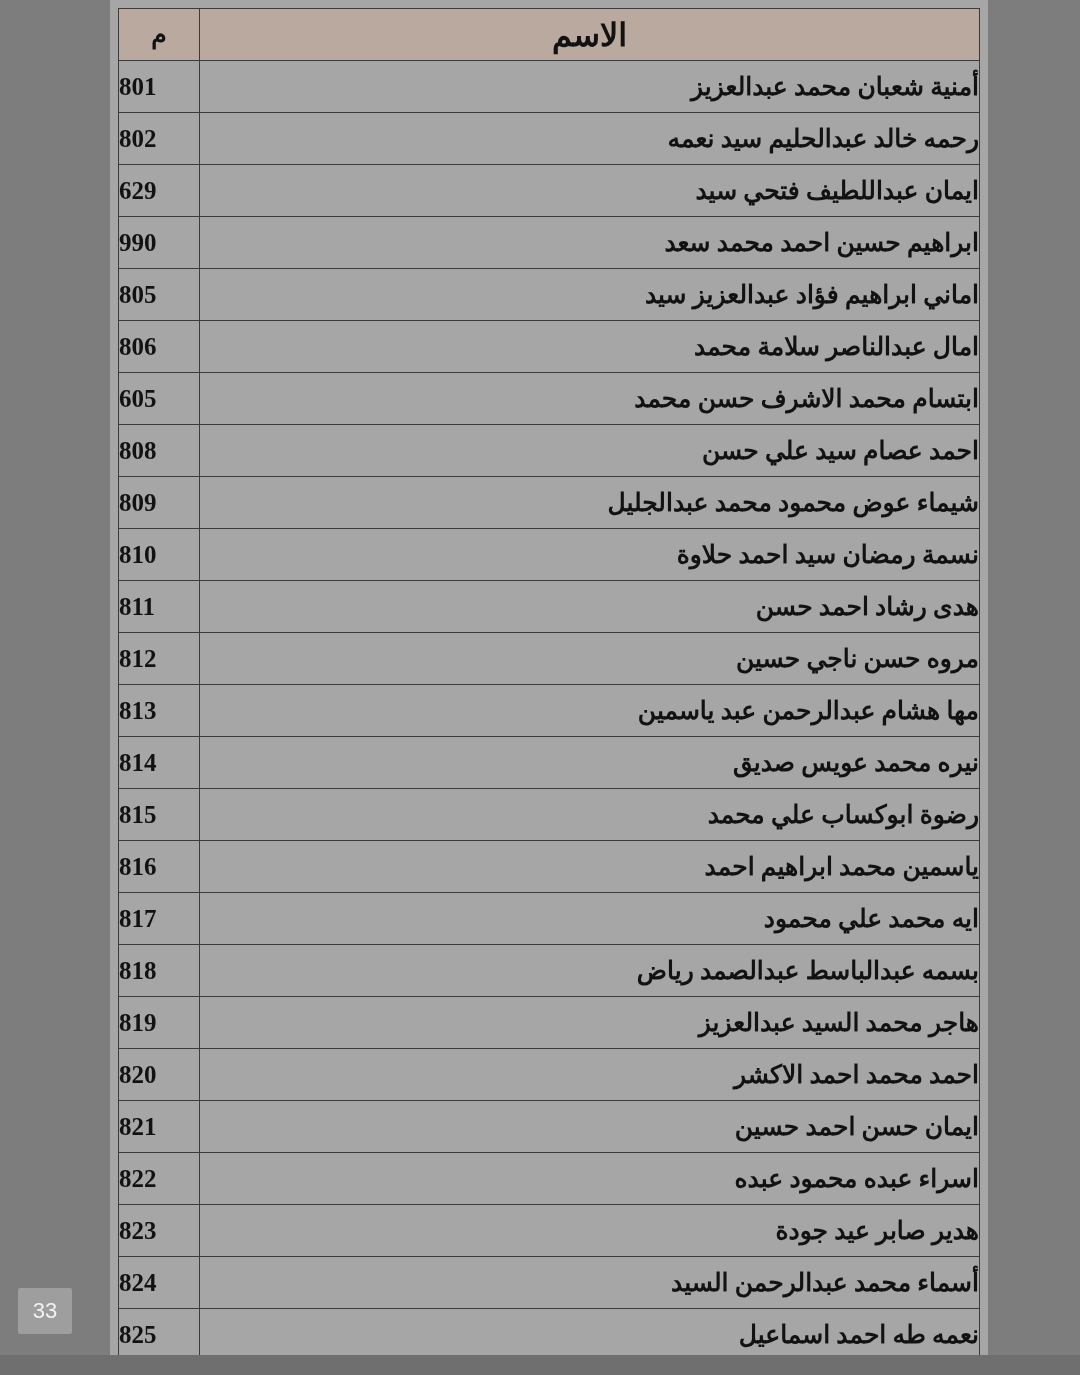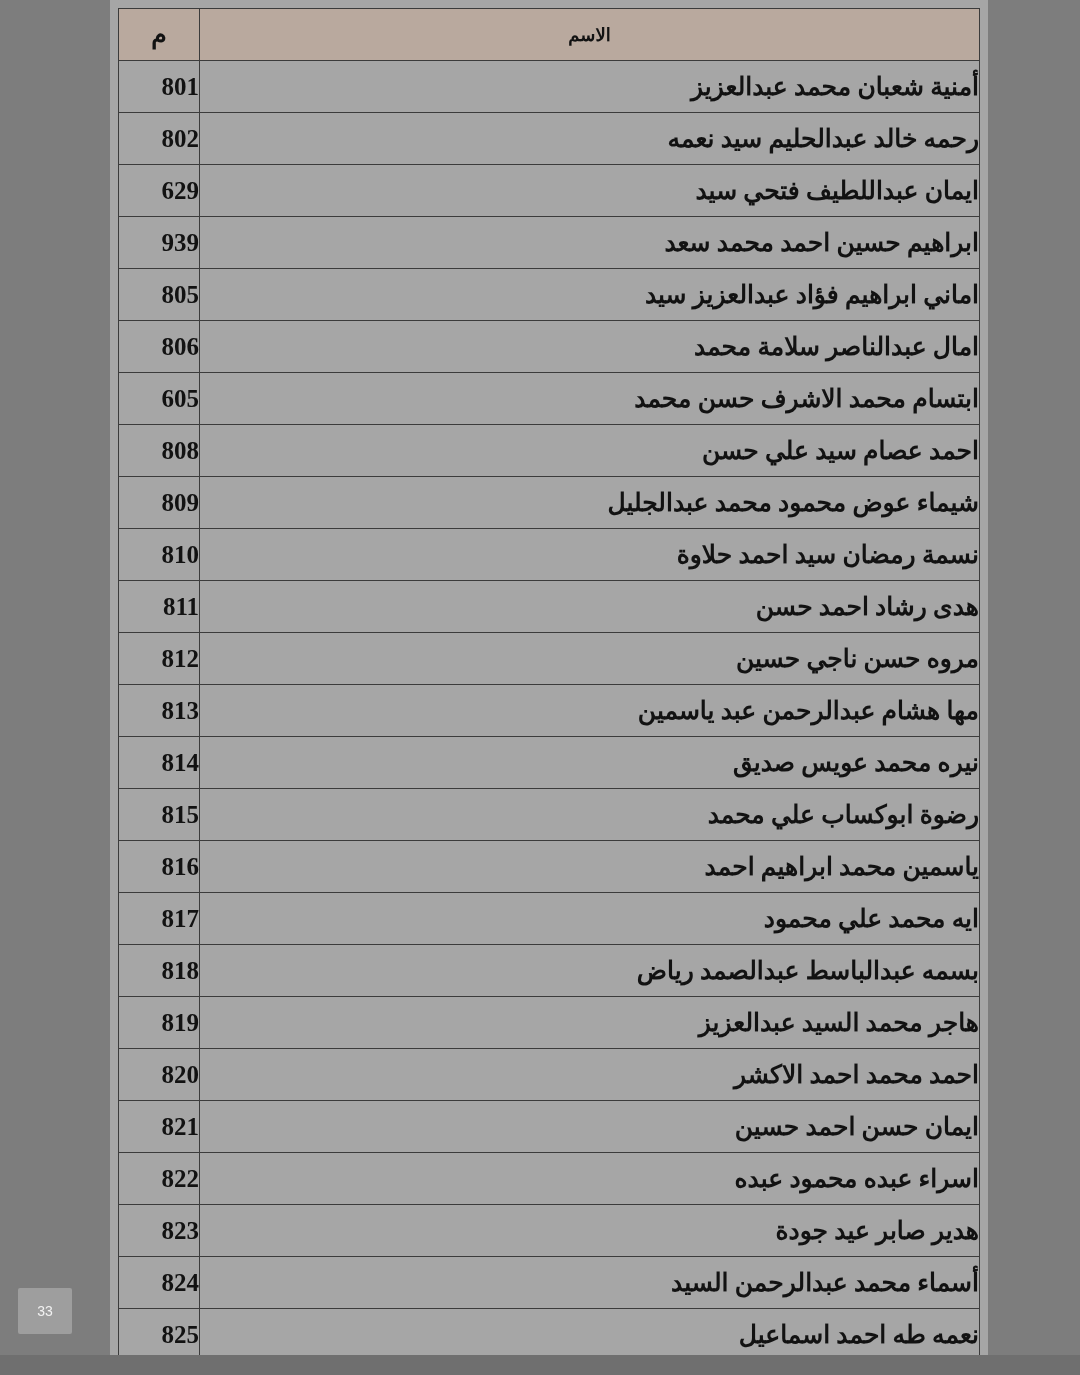--- a/index.html
+++ b/index.html
@@ -83,25 +83,25 @@
     font-weight: bold;
   }
   thead th.col-m {
     width: 80px;
     text-align: center;
     background: #b9a99e;
   }
   thead th.col-name {
     text-align: center;
     background: #b9a99e;
-    font-size: 18px;
+    font-size: 32px;
   }
   td.num {
     width: 80px;
-    text-align: right;
+    text-align: left;
     font-family: "Liberation Serif", "DejaVu Serif", serif;
     font-size: 25px;
     direction: ltr;
   }
   td.name {
     padding-right: 10px;
     font-size: 25px;
     white-space: nowrap;
   }
 
@@ -110,21 +110,21 @@
     position: absolute;
     left: 18px;
     top: 1288px;
     width: 54px;
     height: 46px;
     background: #9e9e9e;
     color: #f2f2f2;
     display: flex;
     align-items: center;
     justify-content: center;
-    font-size: 14px;
+    font-size: 22px;
     font-family: "Liberation Sans", sans-serif;
     border-radius: 2px;
   }
 </style>
 </head>
 <body>
 
 <div class="page-shadow-left"></div>
 <div class="page-shadow-right"></div>
 
@@ -147,21 +147,21 @@
         <tr>
           <td class="name">رحمه خالد عبدالحليم سيد نعمه</td>
           <td class="num">802</td>
         </tr>
         <tr>
           <td class="name">ايمان عبداللطيف فتحي سيد</td>
           <td class="num">629</td>
         </tr>
         <tr>
           <td class="name">ابراهيم حسين احمد محمد سعد</td>
-          <td class="num">939</td>
+          <td class="num">990</td>
         </tr>
         <tr>
           <td class="name">اماني ابراهيم فؤاد عبدالعزيز سيد</td>
           <td class="num">805</td>
         </tr>
         <tr>
           <td class="name">امال عبدالناصر سلامة محمد</td>
           <td class="num">806</td>
         </tr>
         <tr>

